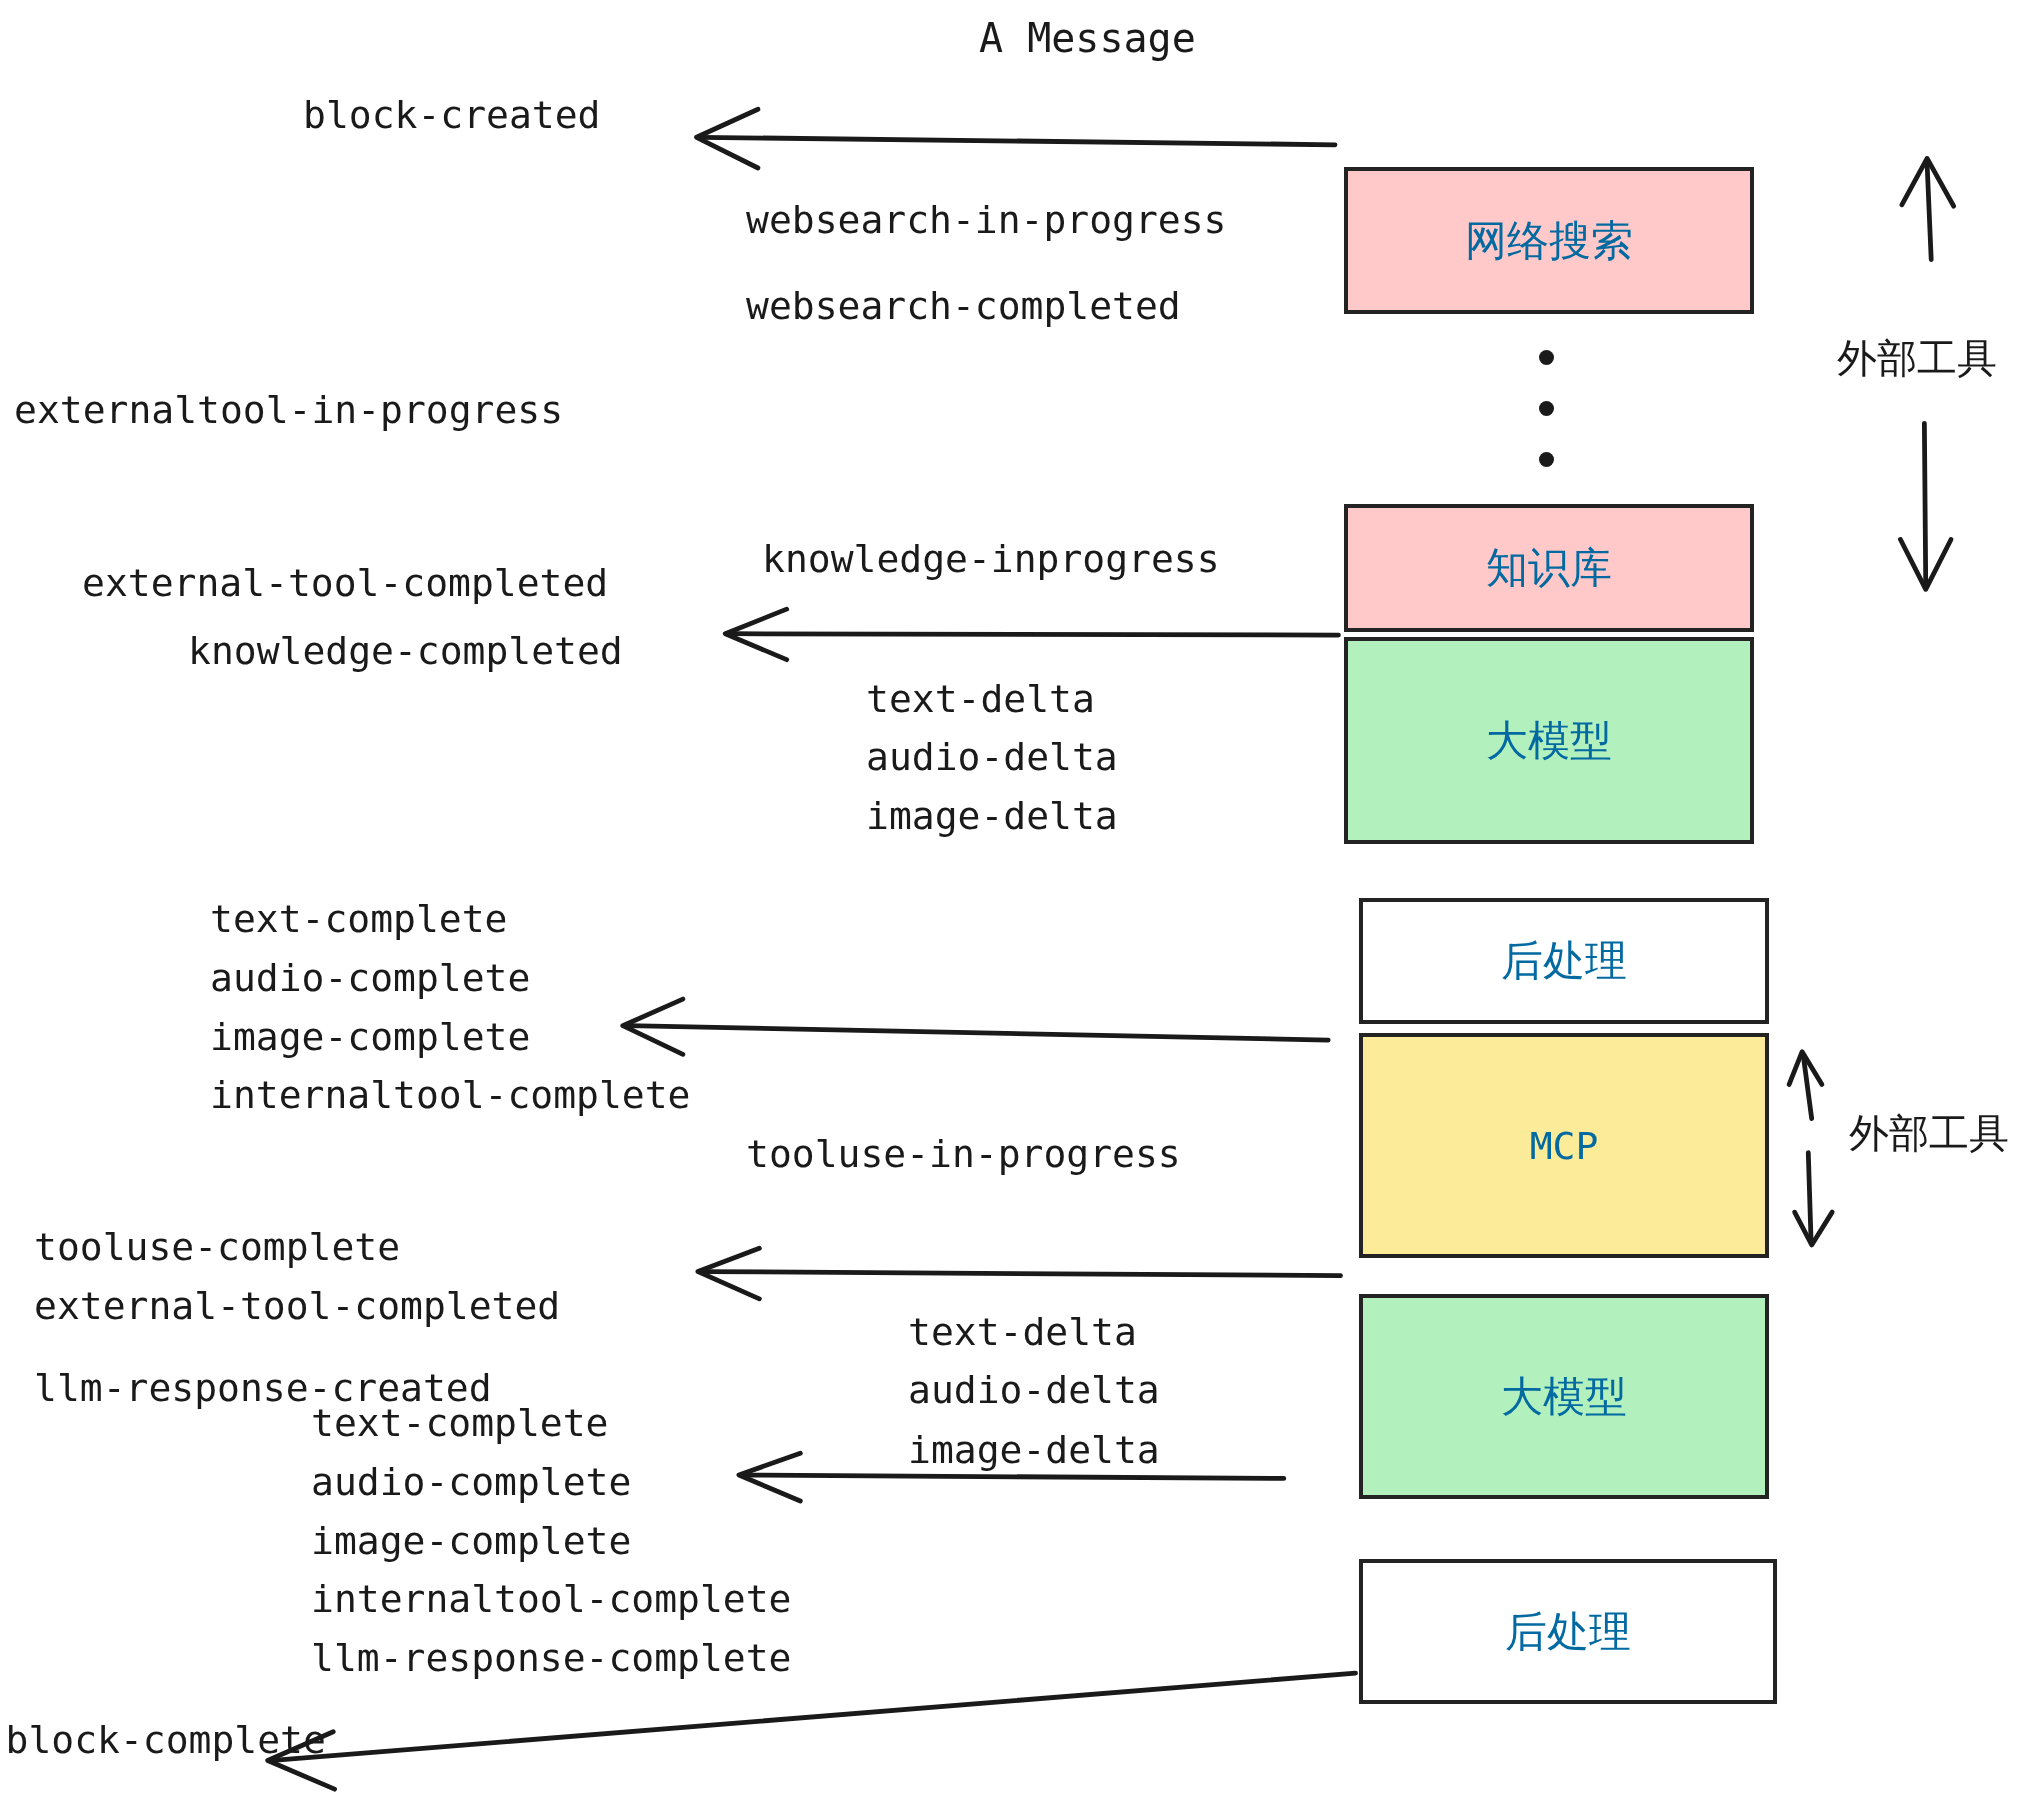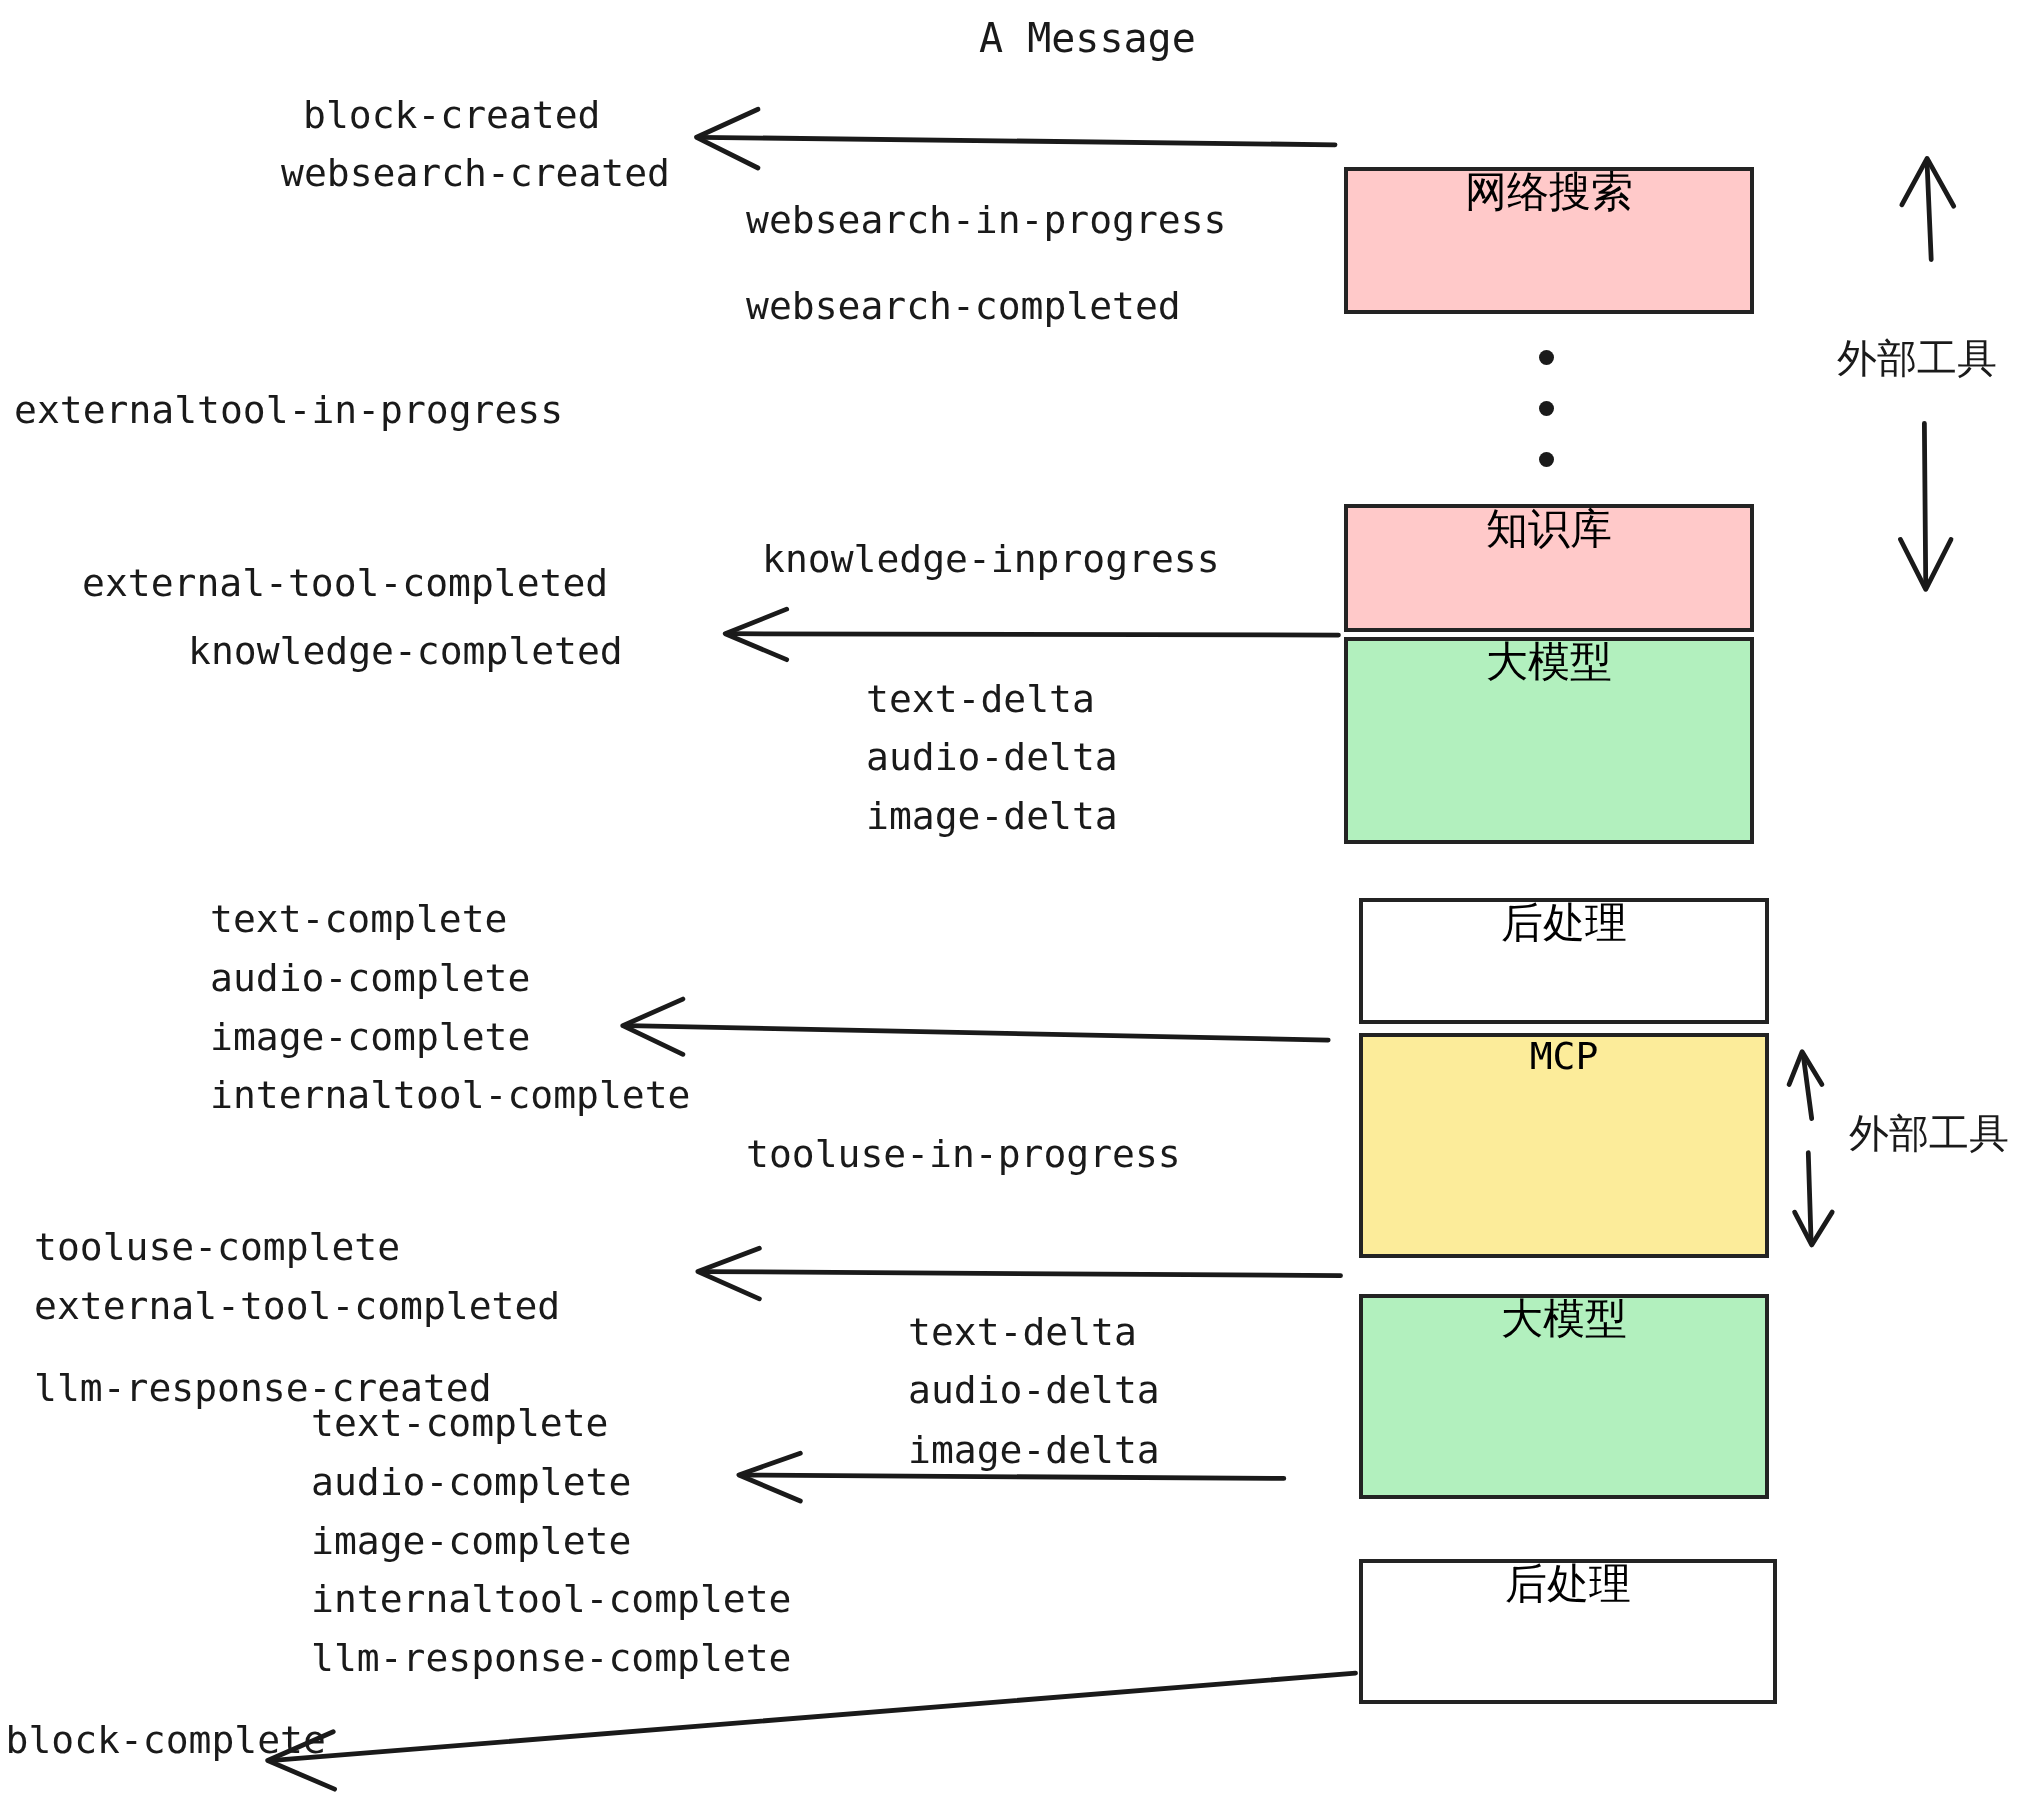--- a/index.html
+++ b/index.html
@@ -30,22 +30,23 @@
     color: #1a1a1a;
     font-family: "DejaVu Sans Mono", "Liberation Mono", monospace;
     font-size: 40px;
     line-height: 1;
   }
   .node {
     position: absolute;
     box-sizing: border-box;
     border: 4.1px solid #232323;
     display: flex;
+    align-items: center;
     justify-content: center;
-    color: #000000;
+    color: #0369a1;
     font-family: "DejaVu Sans", "Liberation Sans", sans-serif;
     font-size: 42px;
     line-height: 1;
   }
   .node.mono {
     font-family: "DejaVu Sans Mono", "Liberation Mono", monospace;
     font-size: 38px;
   }
   .side-label {
     position: absolute;
@@ -73,21 +74,20 @@
 </style>
 </head>
 <body>
 
 <div id="canvas">
 
   <div class="title" style="left:979px; top:18px;">A Message</div>
 
   <div class="evt" style="left:303px; top:96px;">block-created</div>
 
-  <div class="evt" style="left:281px; top:154px;">websearch-created</div>
 
   <div class="evt" style="left:746px; top:201px;">websearch-in-progress</div>
 
   <div class="evt" style="left:746px; top:287px;">websearch-completed</div>
 
   <div class="evt" style="left:14px; top:391px;">externaltool-in-progress</div>
 
   <div class="evt" style="left:762px; top:540px;">knowledge-inprogress</div>
 
   <div class="evt" style="left:82px; top:564px;">external-tool-completed</div>

